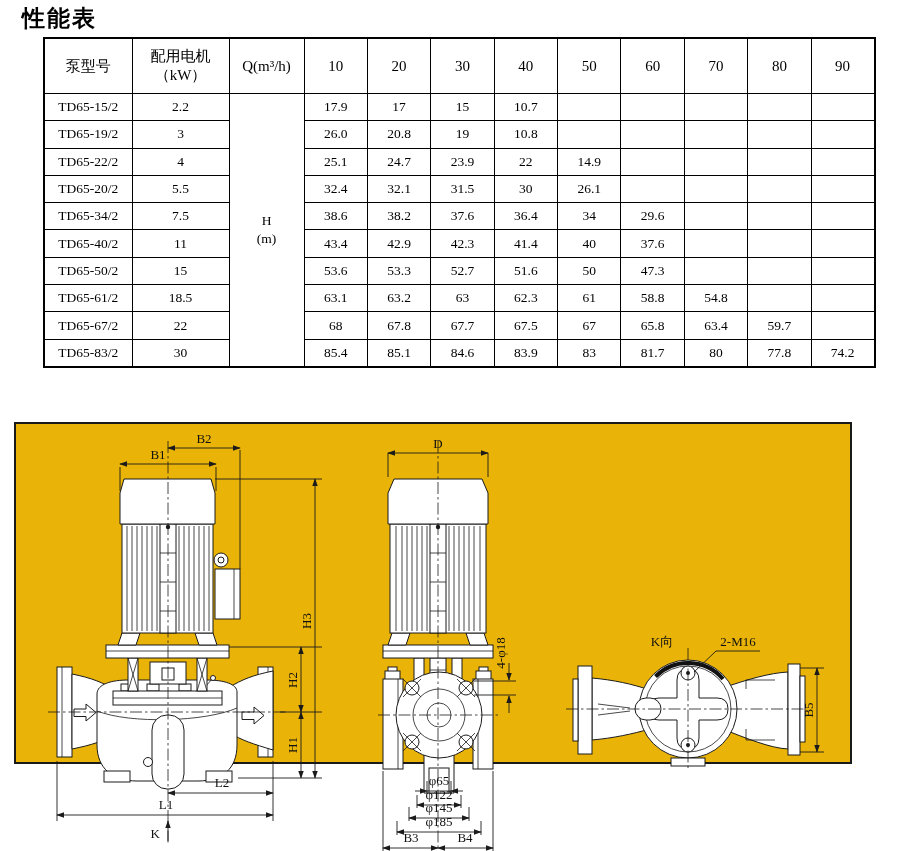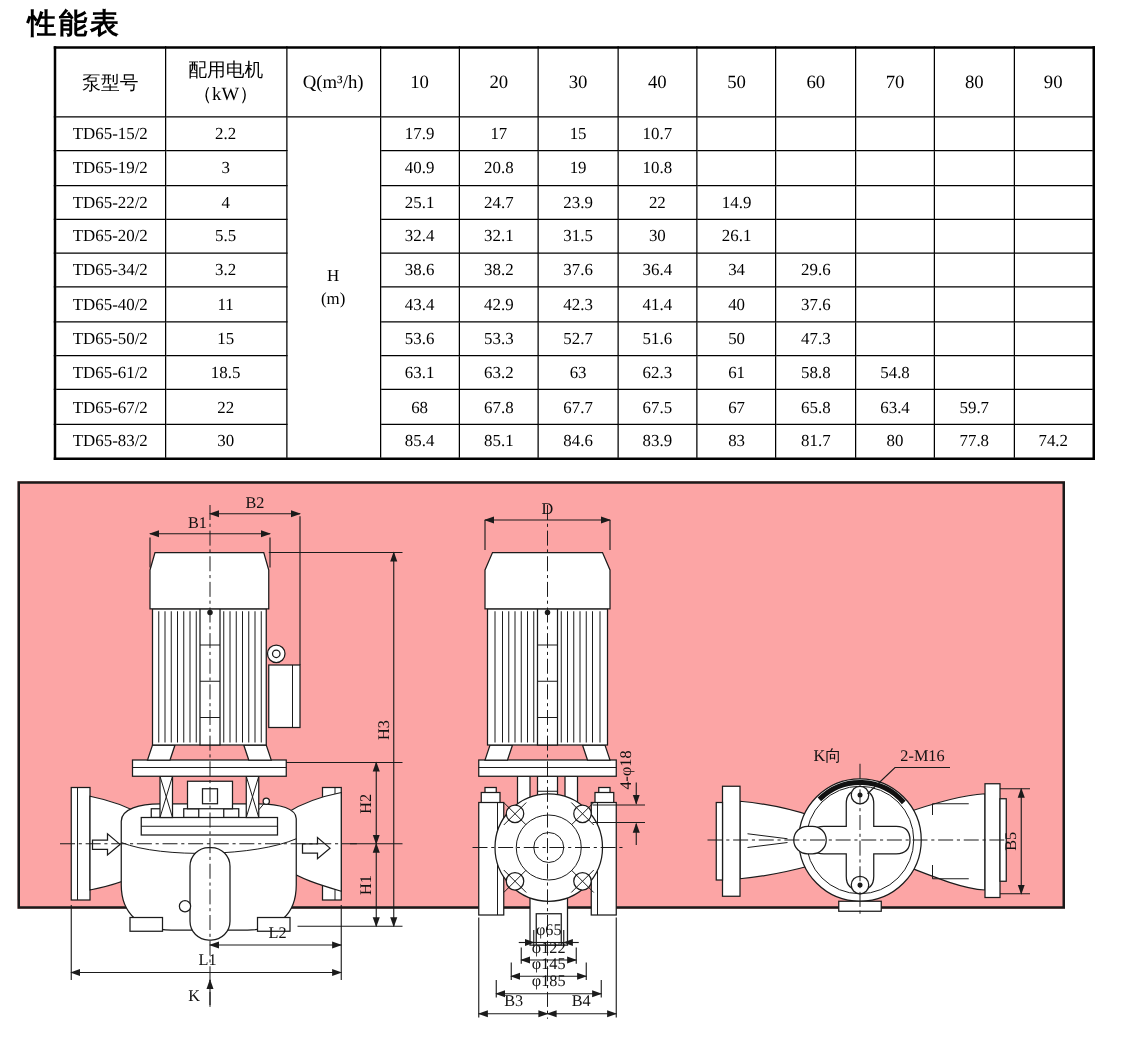--- a/index.html
+++ b/index.html
@@ -3,21 +3,21 @@
 <meta charset="utf-8">
 <style>
   html,body{margin:0;padding:0;background:#fff}
   body{width:900px;height:851px;position:relative;font-family:"Liberation Serif",serif;color:#000;overflow:hidden}
   .title{position:absolute;left:22px;top:3px;font-family:Liberation Mono, monospace;font-weight:700;font-size:23px;letter-spacing:2px;color:#000}
   table.perf{position:absolute;left:43px;top:37px;width:831px;border-collapse:collapse;table-layout:fixed;border:2px solid #000}
   table.perf th,table.perf td{border:1px solid #000;text-align:center;vertical-align:middle;padding:0;font-weight:normal}
   table.perf thead th{height:54px;font-size:15px}
   table.perf tbody td{height:26.3px;font-size:13.5px}
   td.hcell{font-size:16px;line-height:1.3}
-  .dbox{position:absolute;left:14px;top:385px;width:838px;height:342px;border:2px solid #1a1a1a;box-sizing:border-box;background:#fca5a5}
+  .dbox{position:absolute;left:14px;top:422px;width:838px;height:342px;border:2px solid #1a1a1a;box-sizing:border-box;background:#eab308}
   .dbox svg{display:block}
   .t{stroke:#1b1b1b;stroke-width:.8;fill:none}
   .f{fill:#fff;stroke:#1b1b1b;stroke-width:1}
   .fk{fill:#1b1b1b;stroke:none}
   .dim{stroke:#1b1b1b;stroke-width:.9;fill:none}
   .cl{stroke:#1b1b1b;stroke-width:.8;fill:none;stroke-dasharray:12 3 2.5 3}
   .thick{stroke:#111;stroke-width:4;fill:none}
   text.d{font-family:"Liberation Serif",serif;font-size:13px;fill:#111}
 </style>
 </head>
@@ -73,21 +73,21 @@
         <td>10.7</td>
         <td></td>
         <td></td>
         <td></td>
         <td></td>
         <td></td>
       </tr>
       <tr>
         <td>TD65-19/2</td>
         <td>3</td>
-        <td>40.9</td>
+        <td>26.0</td>
         <td>20.8</td>
         <td>19</td>
         <td>10.8</td>
         <td></td>
         <td></td>
         <td></td>
         <td></td>
         <td></td>
       </tr>
       <tr>
@@ -111,21 +111,21 @@
         <td>31.5</td>
         <td>30</td>
         <td>26.1</td>
         <td></td>
         <td></td>
         <td></td>
         <td></td>
       </tr>
       <tr>
         <td>TD65-34/2</td>
-        <td>3.2</td>
+        <td>7.5</td>
         <td>38.6</td>
         <td>38.2</td>
         <td>37.6</td>
         <td>36.4</td>
         <td>34</td>
         <td>29.6</td>
         <td></td>
         <td></td>
         <td></td>
       </tr>

